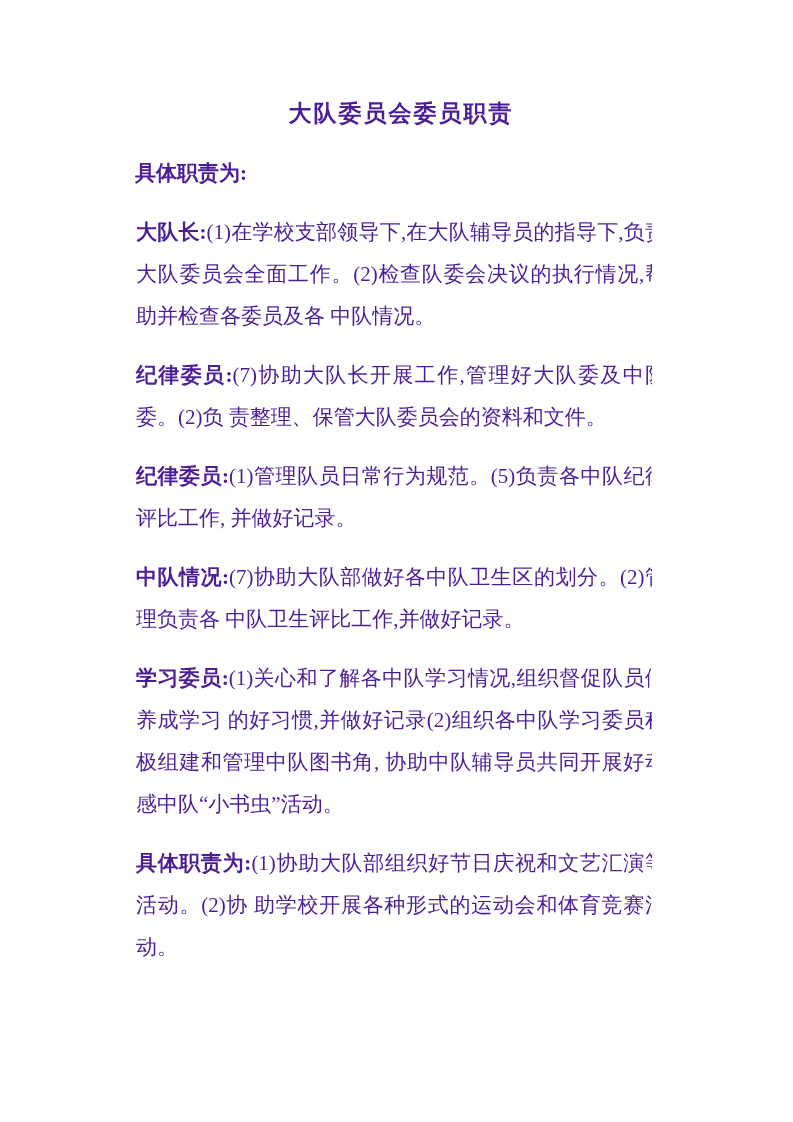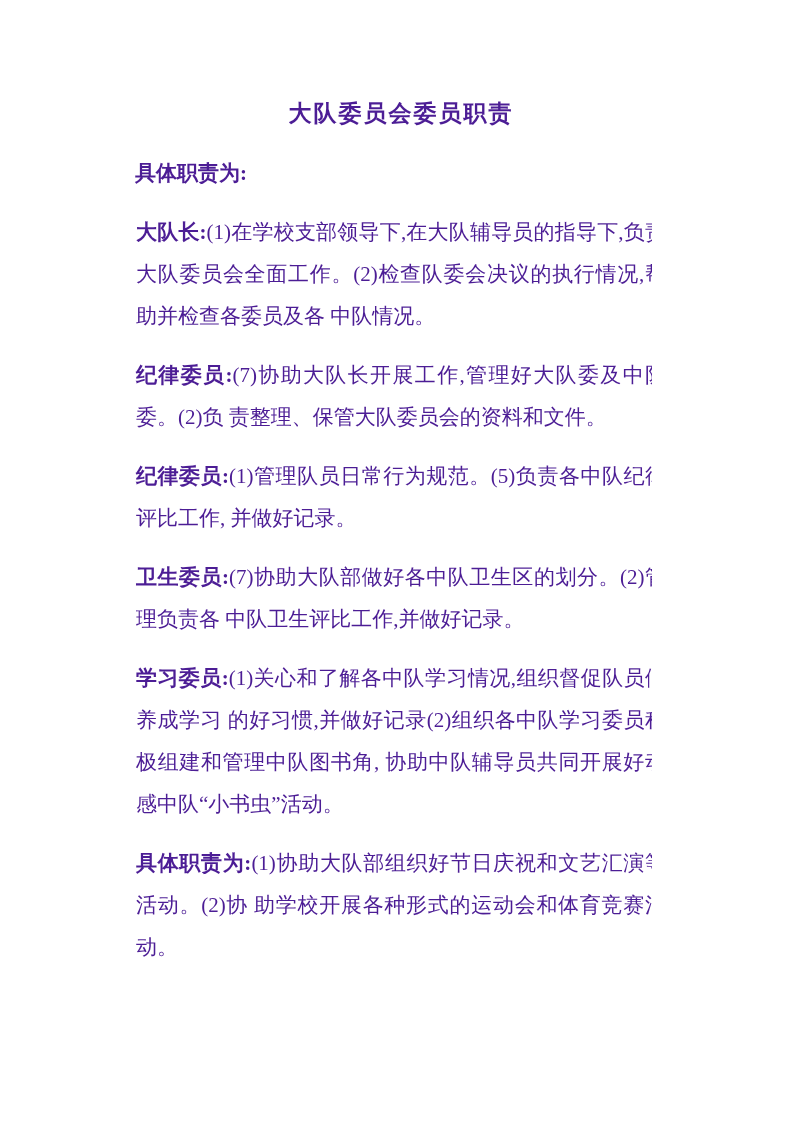--- a/index.html
+++ b/index.html
@@ -54,21 +54,21 @@
   <div class="content">
     <h1 class="title">大队委员会委员职责</h1>
     <p class="intro">具体职责为:</p>
     <div id="sections">
   <p class="para"><span class="role">大队长:</span><span class="duties">(1)在学校支部领导下,在大队辅导员的指导下,负责大队委员会全面工作。(2)检查队委会决议的执行情况,帮助并检查各委员及各 中队情况。</span></p>
 
   <p class="para"><span class="role">纪律委员:</span><span class="duties">(7)协助大队长开展工作,管理好大队委及中队委。(2)负 责整理、保管大队委员会的资料和文件。</span></p>
 
   <p class="para"><span class="role">纪律委员:</span><span class="duties">(1)管理队员日常行为规范。(5)负责各中队纪律评比工作, 并做好记录。</span></p>
 
-  <p class="para"><span class="role">卫生委员:</span><span class="duties">(7)协助大队部做好各中队卫生区的划分。(2)管理负责各 中队卫生评比工作,并做好记录。</span></p>
+  <p class="para"><span class="role">中队情况:</span><span class="duties">(7)协助大队部做好各中队卫生区的划分。(2)管理负责各 中队卫生评比工作,并做好记录。</span></p>
 
 
 
   <p class="para"><span class="role">学习委员:</span><span class="duties">(1)关心和了解各中队学习情况,组织督促队员们养成学习 的好习惯,并做好记录(2)组织各中队学习委员积极组建和管理中队图书角, 协助中队辅导员共同开展好动感中队“小书虫”活动。</span></p>
 
   <p class="para"><span class="role">具体职责为:</span><span class="duties">(1)协助大队部组织好节日庆祝和文艺汇演等活动。(2)协 助学校开展各种形式的运动会和体育竞赛活动。</span></p>
 </div>
   </div>
 </div>
 

